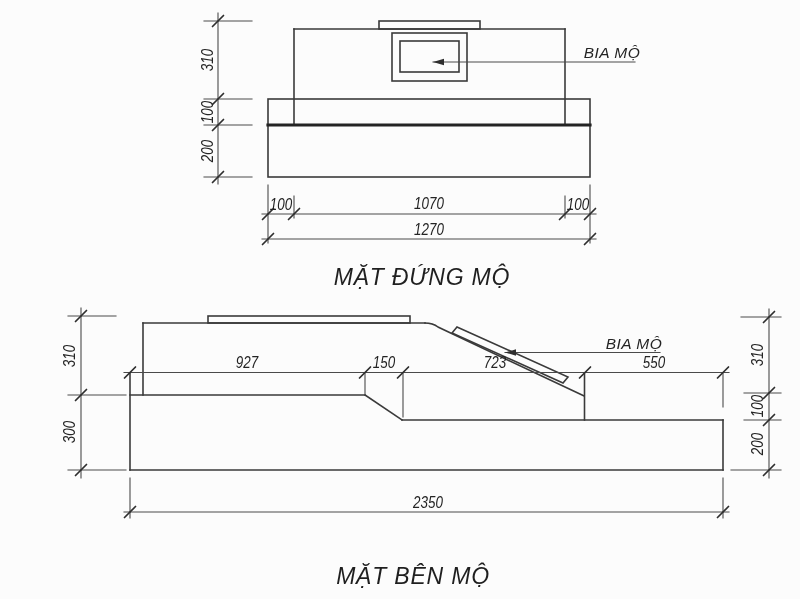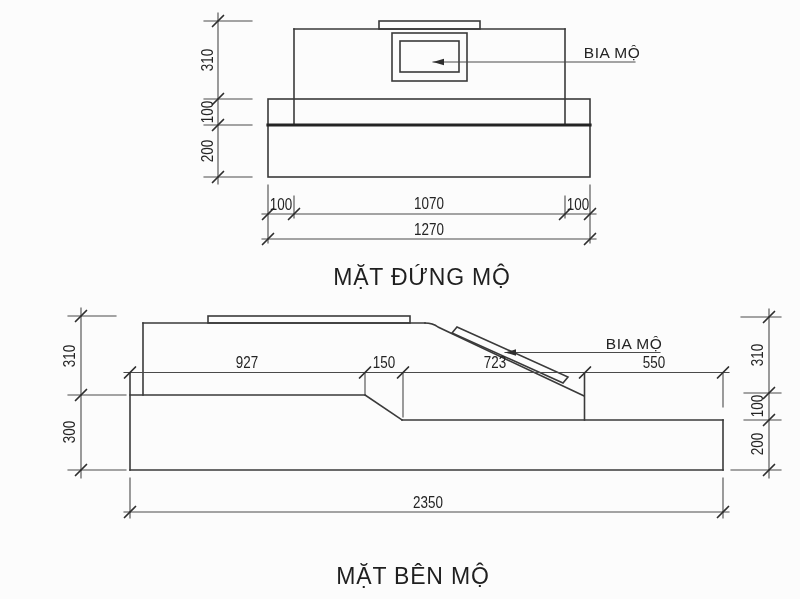--- a/index.html
+++ b/index.html
@@ -1,18 +1,18 @@
 <!DOCTYPE html>
 <html><head>
 <meta charset="utf-8">
 <style>
   html,body{margin:0;padding:0;background:#ffffff;}
   #canvas{
     position:relative;width:800px;height:599px;background:#fcfcfc;
-    font-family:"Liberation Sans", sans-serif;overflow:hidden;
+    font-family:"Liberation Sans", sans-serif;overflow:hidden;font-style:italic;
   }
   svg{display:block;}
   .obj{stroke:#3a3a3a;stroke-width:1.6;fill:none;stroke-linecap:square;}
   .heavy{stroke:#232323;stroke-width:3.2;fill:none;stroke-linecap:square;}
   .dim{stroke:#4a4a4a;stroke-width:1.1;fill:none;stroke-linecap:square;}
   .tickline{stroke:#2e2e2e;stroke-width:1.7;stroke-linecap:round;}
   .arrow{fill:#2e2e2e;stroke:none;}
   text{fill:#242424;}
   .dimtxt{font-size:16px;text-anchor:middle;}
   .lbl{font-size:15.5px;text-anchor:middle;letter-spacing:0.5px;}

